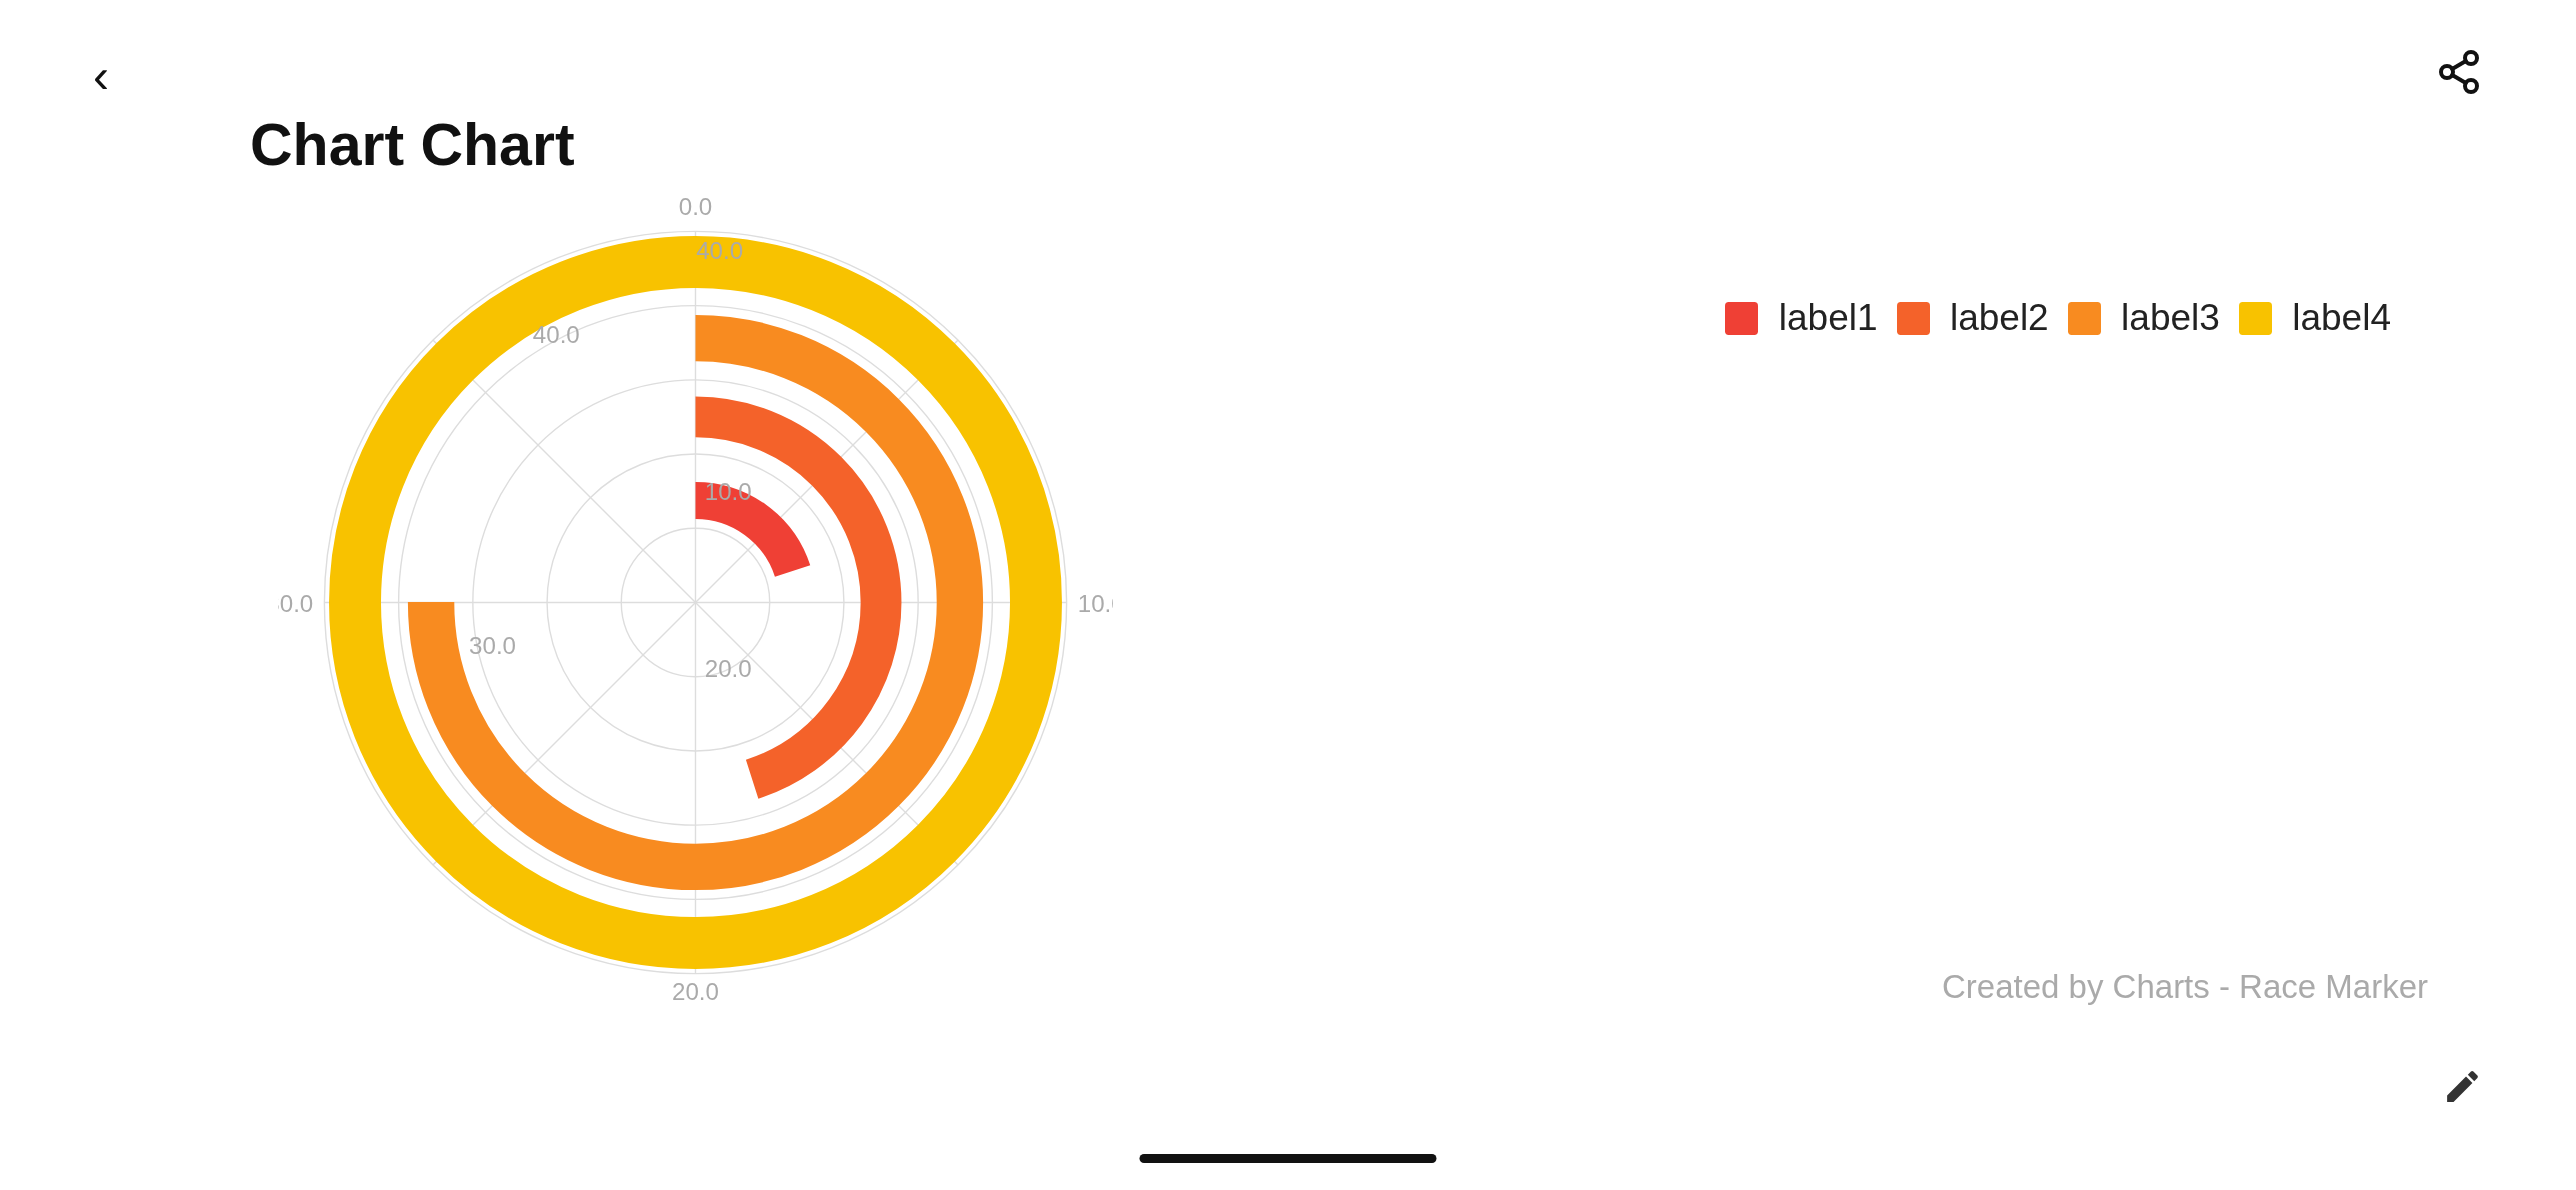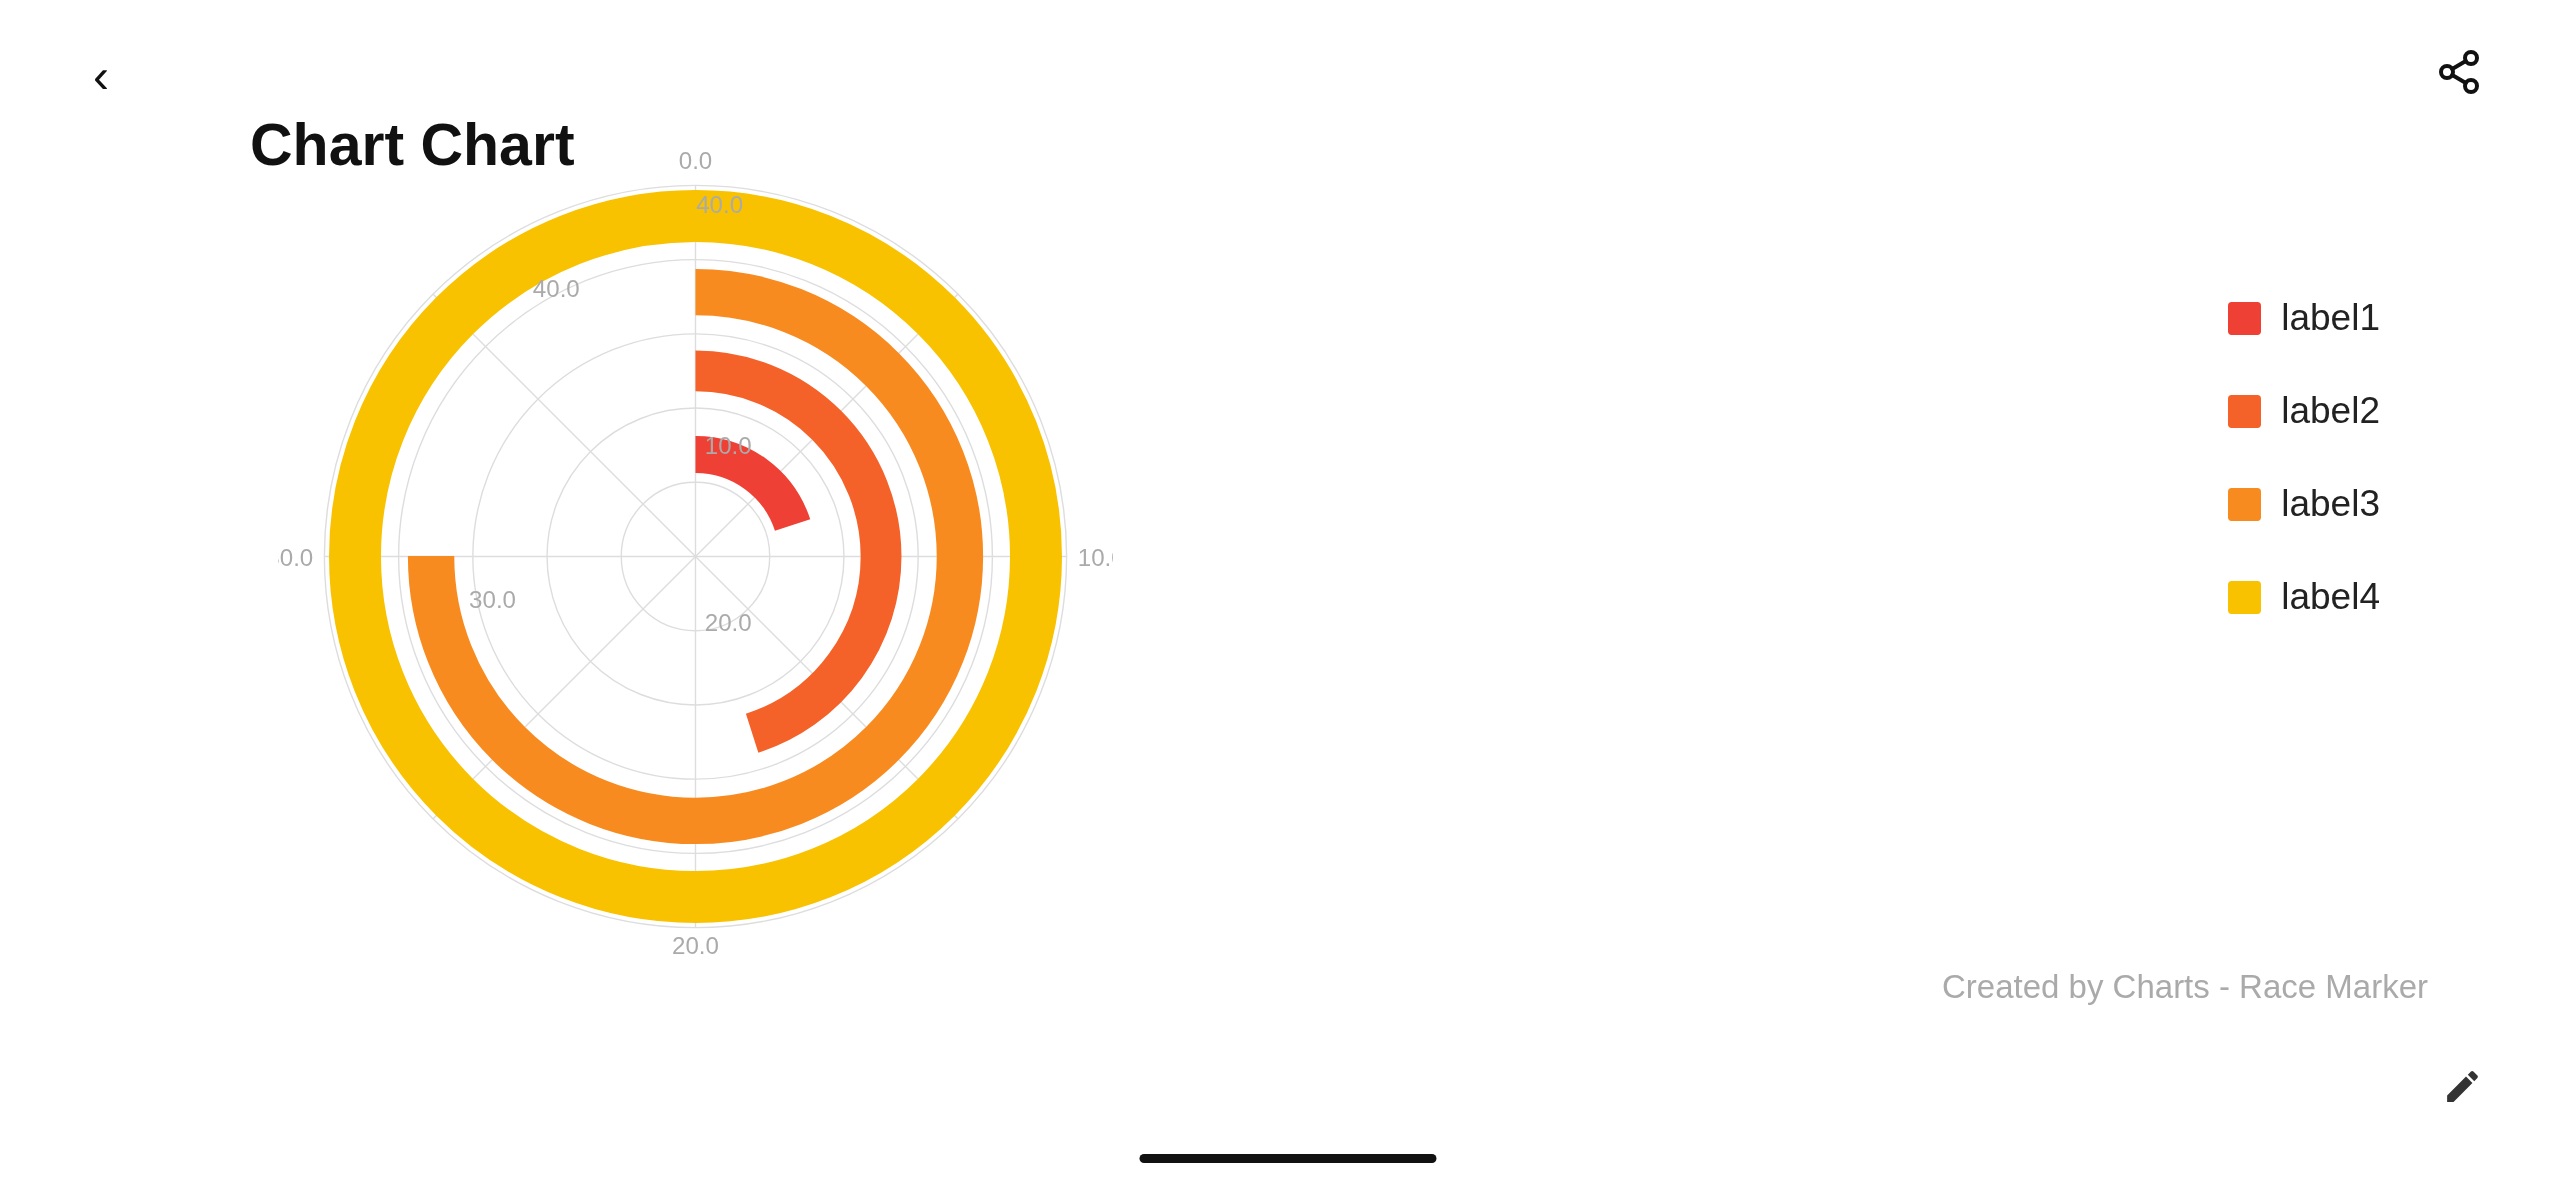--- a/index.html
+++ b/index.html
@@ -55,37 +55,37 @@
       color: #111;
     }
 
     .chart-area {
       position: absolute;
       top: 93px;
       left: 185px;
       width: 1020px;
       height: 927px;
       display: flex;
-      align-items: center;
+      align-items: flex-end;
       justify-content: center;
     }
 
     .chart-svg-wrapper {
       position: relative;
       width: 835px;
       height: 835px;
     }
 
     .legend {
       position: absolute;
-      right: 196px;
+      right: 185px;
       top: 297px;
       display: flex;
-      flex-direction: column;
-      gap: 51px;
+      flex-direction: row;
+      gap: 19px;
     }
 
     .legend-item {
       display: flex;
       align-items: center;
       gap: 20.4px;
     }
 
     .legend-swatch {
       width: 33px;

